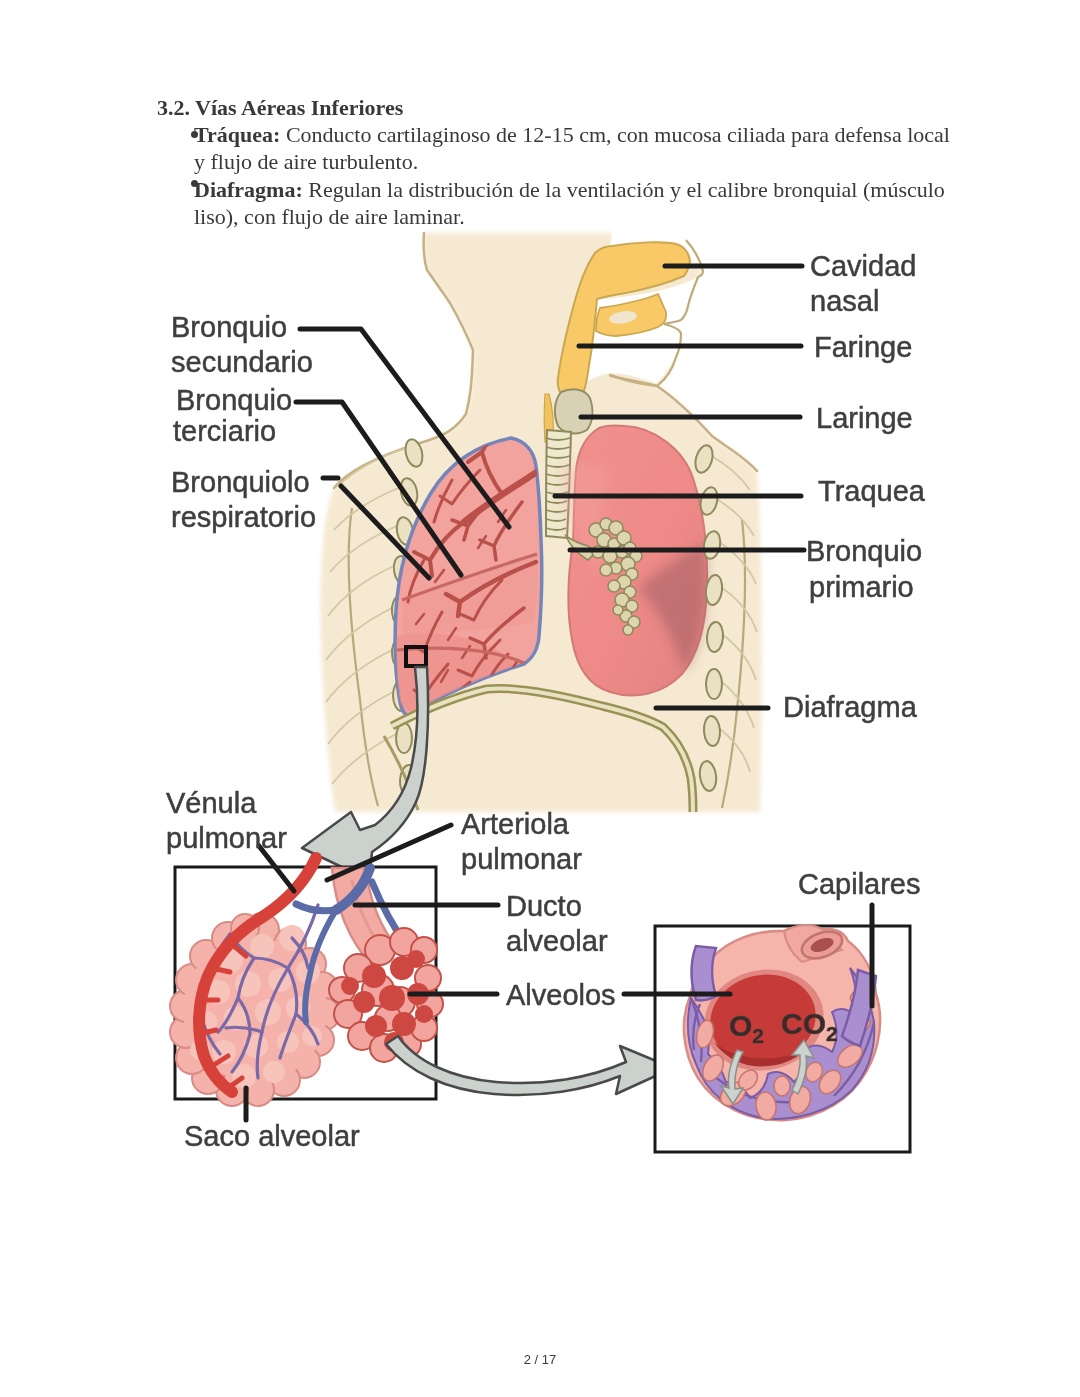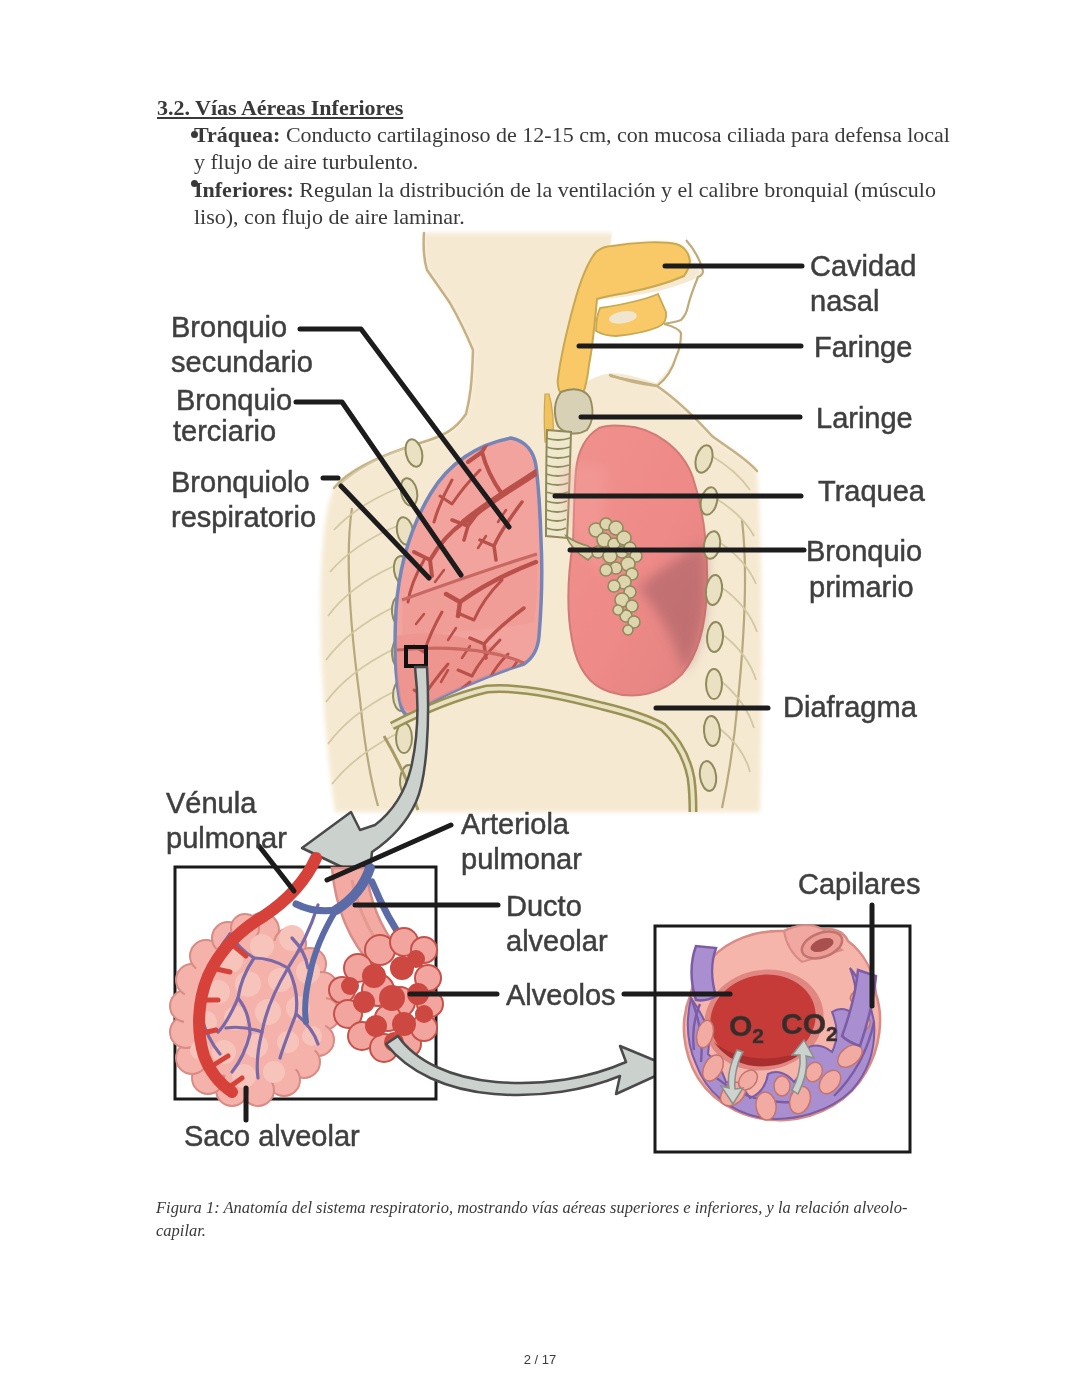--- a/index.html
+++ b/index.html
@@ -1,32 +1,32 @@
 <!DOCTYPE html>
 <html><head>
 <meta charset="utf-8">
 <style>
   html,body{margin:0;padding:0;background:#ffffff;}
   .page{position:relative;width:1080px;height:1397px;overflow:hidden;background:#fff;}
   .ser{font-family:"Liberation Serif",serif;color:#393939;}
-  .heading{position:absolute;left:157px;top:95px;font-size:22px;font-weight:bold;line-height:26px;text-decoration:underline;}
+  .heading{position:absolute;left:157px;top:95px;font-size:22px;font-weight:bold;line-height:26px;}
   .bullets{position:absolute;left:194px;top:121px;font-size:22px;line-height:27.4px;width:780px;}
   .dot{position:absolute;width:7px;height:7px;border-radius:50%;background:#393939;}
   .caption{position:absolute;left:156px;top:1196px;font-size:16.5px;font-style:italic;line-height:23px;width:760px;}
   .pnum{position:absolute;left:0;top:1352px;width:1080px;text-align:center;font-family:"Liberation Sans",sans-serif;font-size:13px;color:#3a3a3a;}
   svg{position:absolute;top:0;left:0;}
   svg text{font-family:"Liberation Sans",sans-serif;font-size:29px;fill:#3f3f3f;stroke:#3f3f3f;stroke-width:0.5px;}
 </style>
 </head>
 <body>
 <div class="page">
   <div class="heading ser">3.2. Vías Aéreas Inferiores</div>
   <div class="dot" style="left:191px;top:131px;"></div>
   <div class="dot" style="left:191px;top:180px;"></div>
-  <div class="bullets ser"><b>Tráquea:</b> Conducto cartilaginoso de 12-15 cm, con mucosa ciliada para defensa local<br>y flujo de aire turbulento.<br><b>Inferiores:</b> Regulan la distribución de la ventilación y el calibre bronquial (músculo<br>liso), con flujo de aire laminar.</div>
+  <div class="bullets ser"><b>Tráquea:</b> Conducto cartilaginoso de 12-15 cm, con mucosa ciliada para defensa local<br>y flujo de aire turbulento.<br><b>Diafragma:</b> Regulan la distribución de la ventilación y el calibre bronquial (músculo<br>liso), con flujo de aire laminar.</div>
   <svg width="1080" height="1397" viewBox="0 0 1080 1397">
     <g id="figure">
 
 <defs>
   <linearGradient id="rl" x1="0" y1="0" x2="1" y2="1">
     <stop offset="0" stop-color="#f0918d"></stop>
             <stop offset="0.55" stop-color="#ee8a88"></stop>
             <stop offset="1" stop-color="#e08280"></stop>
   </linearGradient>
   <filter id="soft" x="-10%" y="-10%" width="120%" height="120%">
@@ -418,15 +418,14 @@
 <text x="461" y="834">Arteriola</text>
 <text x="461" y="869">pulmonar</text>
 <text x="506" y="916">Ducto</text>
 <text x="506" y="951">alveolar</text>
 <text x="506" y="1005">Alveolos</text>
 <text x="184" y="1146">Saco alveolar</text>
 <text x="798" y="894">Capilares</text>
 
 </g>
   </svg>
-  <div class="caption ser">Figura 1: Anatomía del sistema respiratorio, mostrando vías aéreas superiores e inferiores, y la relación alveolo-<br>capilar.</div>
   <div class="pnum">2 / 17</div>
 </div>
 
 </body></html>

